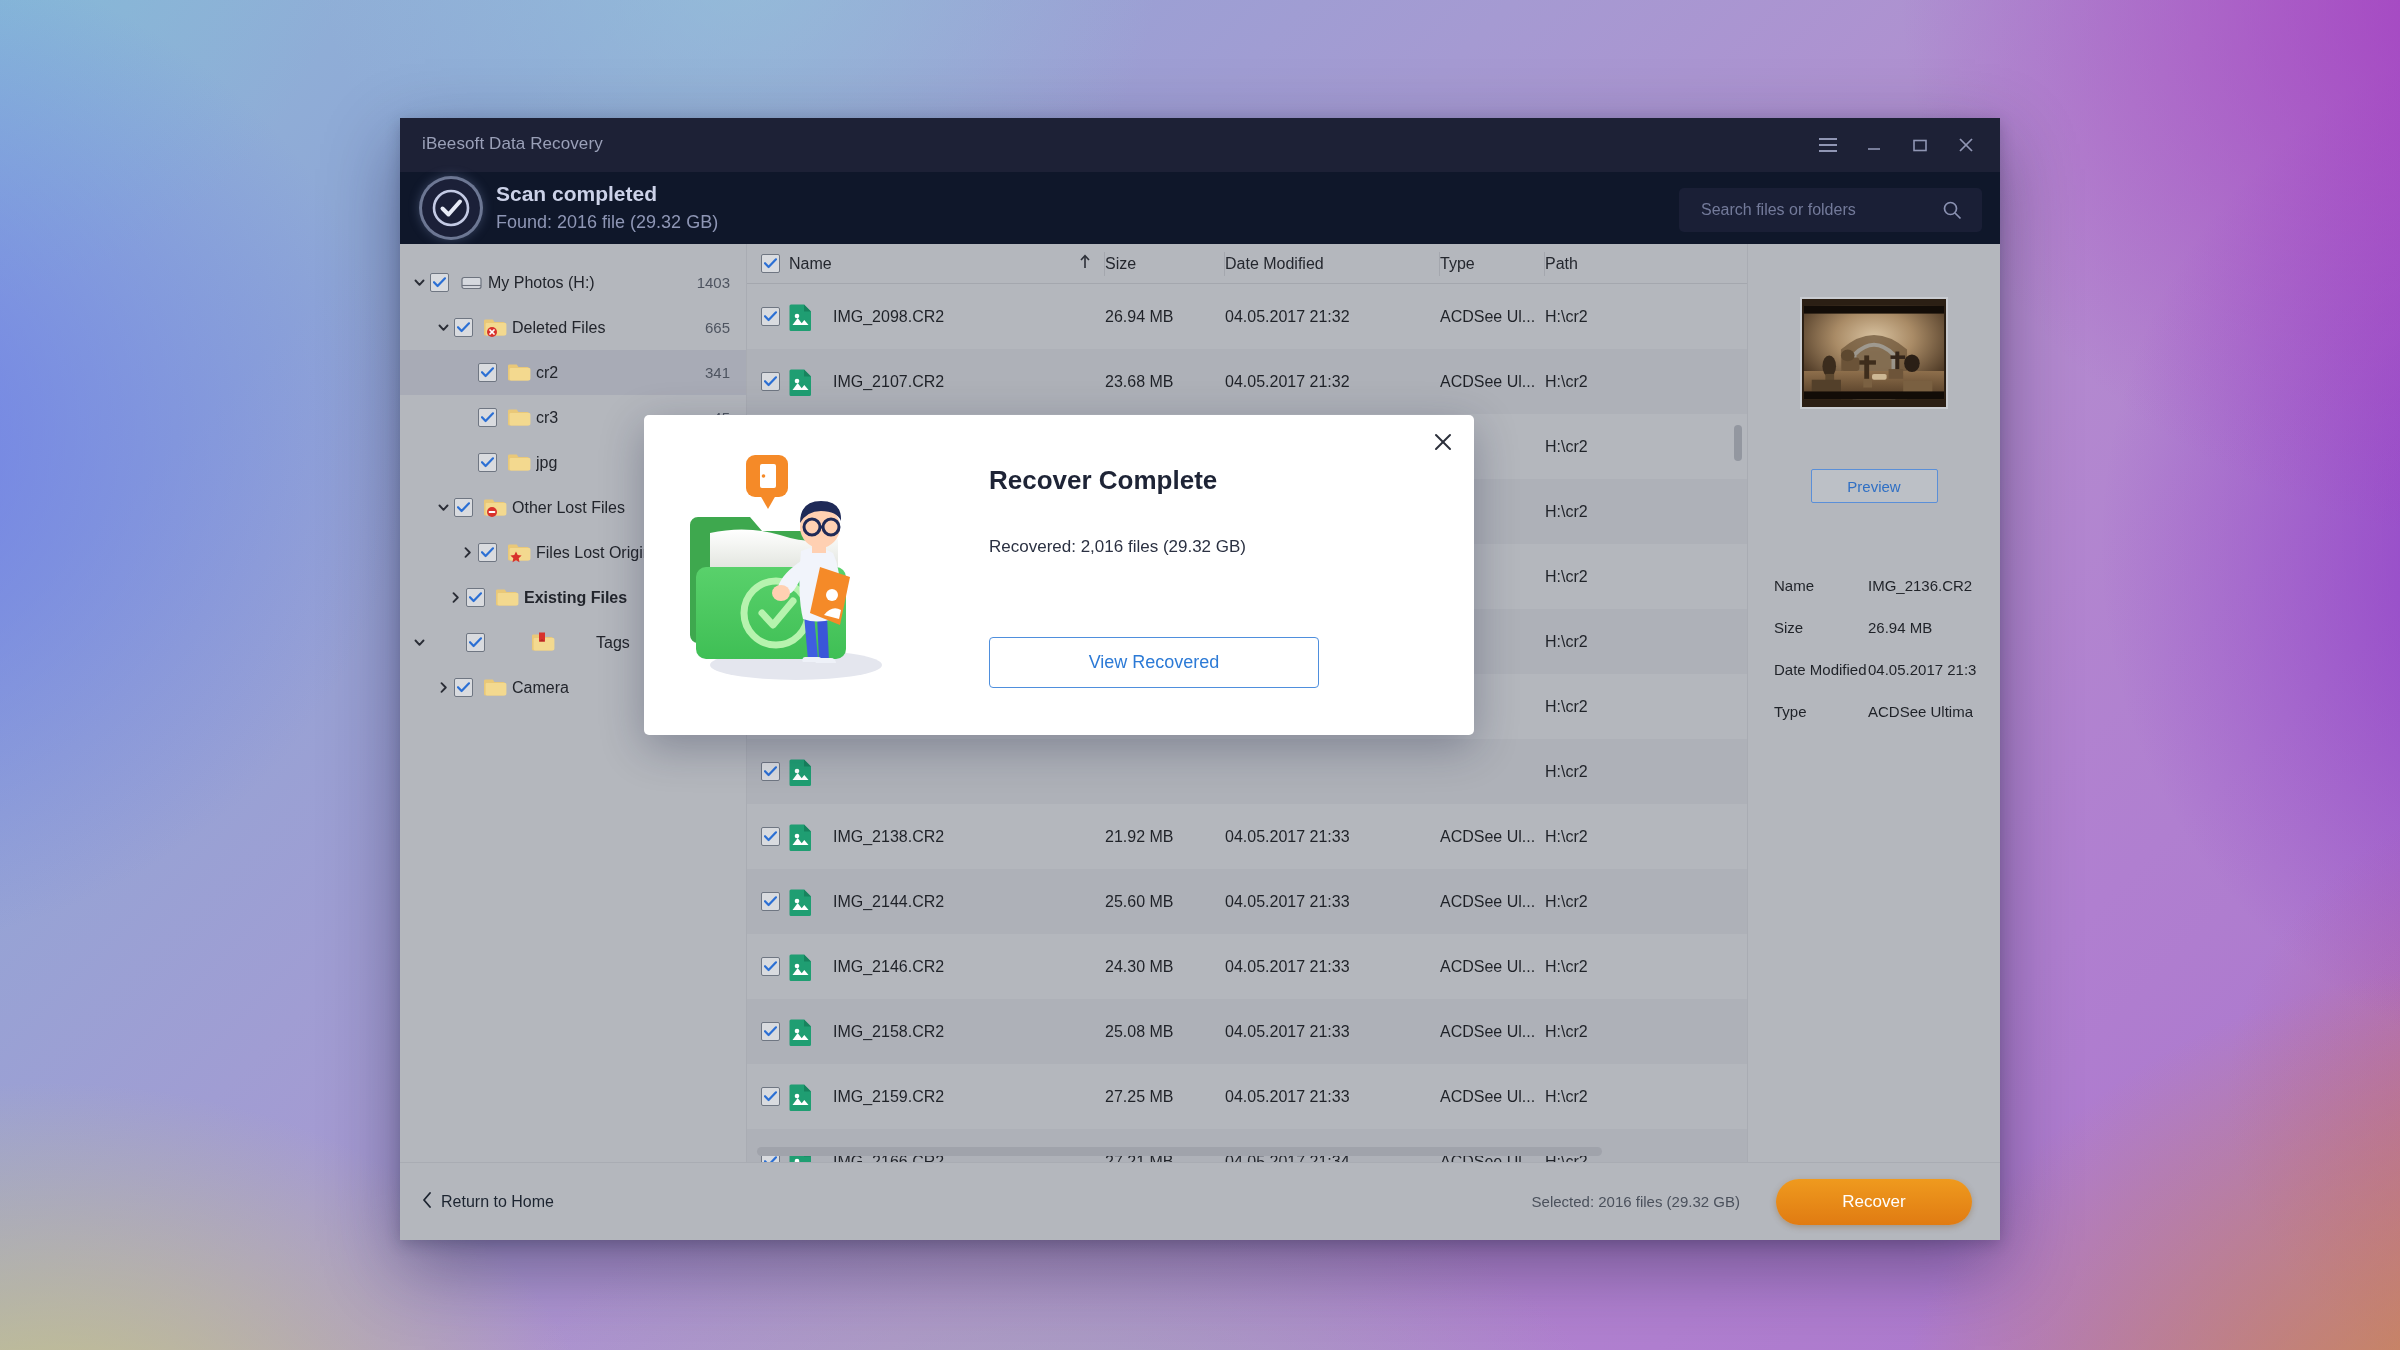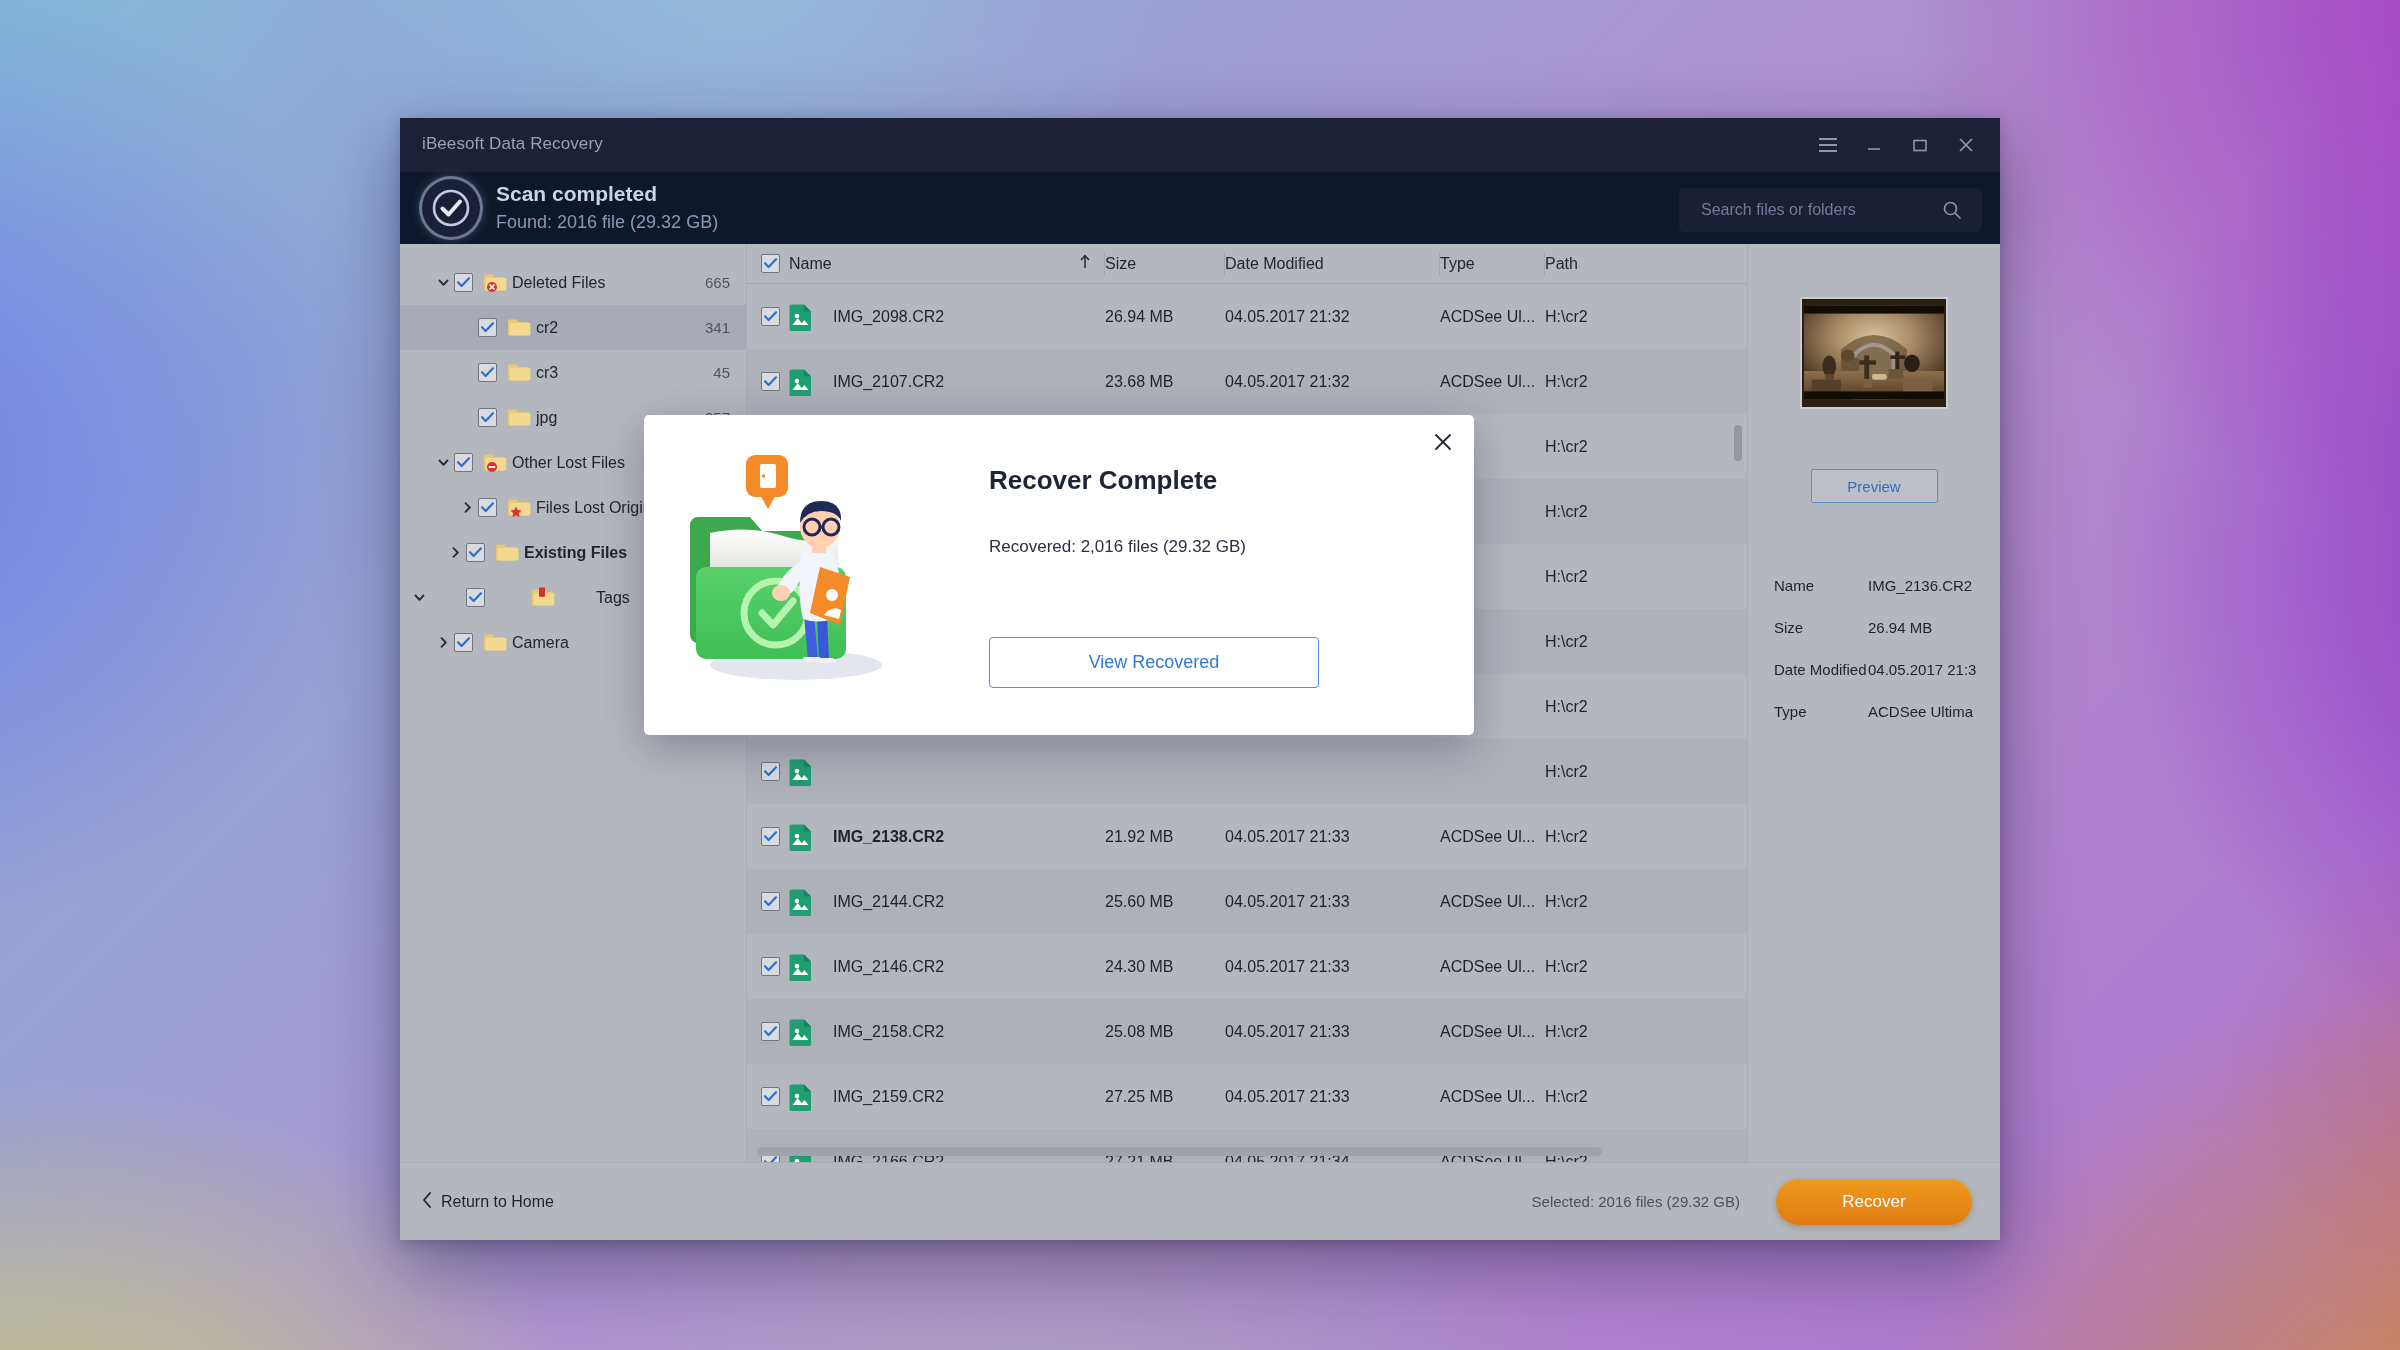--- a/index.html
+++ b/index.html
@@ -262,20 +262,40 @@
             <circle cx="8.5" cy="8.5" r="6" fill="none" stroke="currentColor" stroke-width="1.7"></circle>
             <line x1="13" y1="13" x2="18.5" y2="18.5" stroke="currentColor" stroke-width="1.7"></line>
           </svg>
       </div>
     </div>
   </div>
 
   <div id="body">
 
     <div id="sidebar">
+        <div class="tnode" style="padding-left: 8px;">
+          <span class="twist">
+            <svg width="13" height="13" viewBox="0 0 13 13">
+              <path d="M2.5 4.5 L6.5 8.8 L10.5 4.5" fill="none" stroke="currentColor" stroke-width="1.9" stroke-linecap="round" stroke-linejoin="round"></path>
+            </svg>
+          </span>
+          <span class="cbox">
+            <svg width="13" height="11" viewBox="0 0 13 11">
+              <path d="M1 5.2 L4.6 9 L12 1.3" fill="none" stroke="#2b6fd4" stroke-width="2.2" stroke-linecap="round" stroke-linejoin="round"></path>
+            </svg>
+          </span>
+          <span class="ticon">
+            <svg width="23" height="23" viewBox="0 0 23 23">
+              <path d="M4 6.5 h15 a2 2 0 0 1 2 2 v7 a2 2 0 0 1 -2 2 h-15 a2 2 0 0 1 -2 -2 v-7 a2 2 0 0 1 2 -2 z" fill="#d5d8de" stroke="#6d737e" stroke-width="1.2"></path>
+              <line x1="2" y1="14.5" x2="21" y2="14.5" stroke="#6d737e" stroke-width="1.1"></line>
+            </svg>
+          </span>
+          <span class="tlabel">My Photos (H:)</span>
+          <span class="tcount">1403</span>
+        </div>
         <div class="tnode" style="padding-left: 32px;">
           <span class="twist">
             <svg width="13" height="13" viewBox="0 0 13 13">
               <path d="M2.5 4.5 L6.5 8.8 L10.5 4.5" fill="none" stroke="currentColor" stroke-width="1.9" stroke-linecap="round" stroke-linejoin="round"></path>
             </svg>
           </span>
           <span class="cbox">
             <svg width="13" height="11" viewBox="0 0 13 11">
               <path d="M1 5.2 L4.6 9 L12 1.3" fill="none" stroke="#2b6fd4" stroke-width="2.2" stroke-linecap="round" stroke-linejoin="round"></path>
             </svg>
@@ -655,21 +675,21 @@
               </svg>
             </span>
             <span class="ficon">
               <svg width="24" height="28" viewBox="0 0 24 28">
                 <path d="M2 1.5 h13 l7 7 v18 a1.5 1.5 0 0 1 -1.5 1.5 h-18.5 a1.5 1.5 0 0 1 -1.5 -1.5 v-23.5 a1.5 1.5 0 0 1 1.5 -1.5 z" fill="#1f9e72"></path>
                 <path d="M15 1.5 l7 7 h-7 z" fill="#17835e"></path>
                 <circle cx="8" cy="13" r="2.3" fill="#ffffff"></circle>
                 <path d="M3.5 22 l5.2 -7 l4 5.2 l2.6 -3.2 l4.2 5 z" fill="#ffffff"></path>
               </svg>
             </span>
-            <span class="fcell col-name" style="width: 272px; font-weight: bold;">IMG_2138.CR2</span>
+            <span class="fcell col-name" style="width: 272px;">IMG_2138.CR2</span>
             <span class="fcell col-size">21.92 MB</span>
             <span class="fcell col-date">04.05.2017 21:33</span>
             <span class="fcell col-type">ACDSee Ul...</span>
             <span class="fcell col-path">H:\cr2</span>
           </div>
           <div class="frow alt">
             <span class="cbox">
               <svg width="13" height="11" viewBox="0 0 13 11">
                 <path d="M1 5.2 L4.6 9 L12 1.3" fill="none" stroke="#2b6fd4" stroke-width="2.2" stroke-linecap="round" stroke-linejoin="round"></path>
               </svg>

